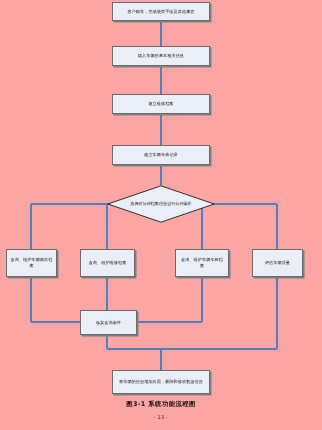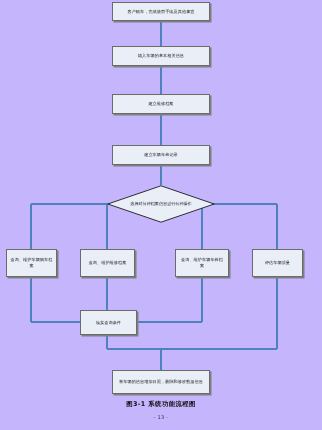--- a/index.html
+++ b/index.html
@@ -11,21 +11,21 @@
     width: 322px;
     height: 430px;
     font-family: "DejaVu Sans", "Liberation Sans", sans-serif;
     -webkit-font-smoothing: none;
   }
   #diagram {
     position: relative;
     width: 322px;
     height: 430px;
     overflow: hidden;
-    background: #c4b5fd;
+    background: #fca5a5;
   }
   #wires {
     position: absolute;
     left: 0;
     top: 0;
     width: 322px;
     height: 430px;
     pointer-events: none;
   }
   .node {

